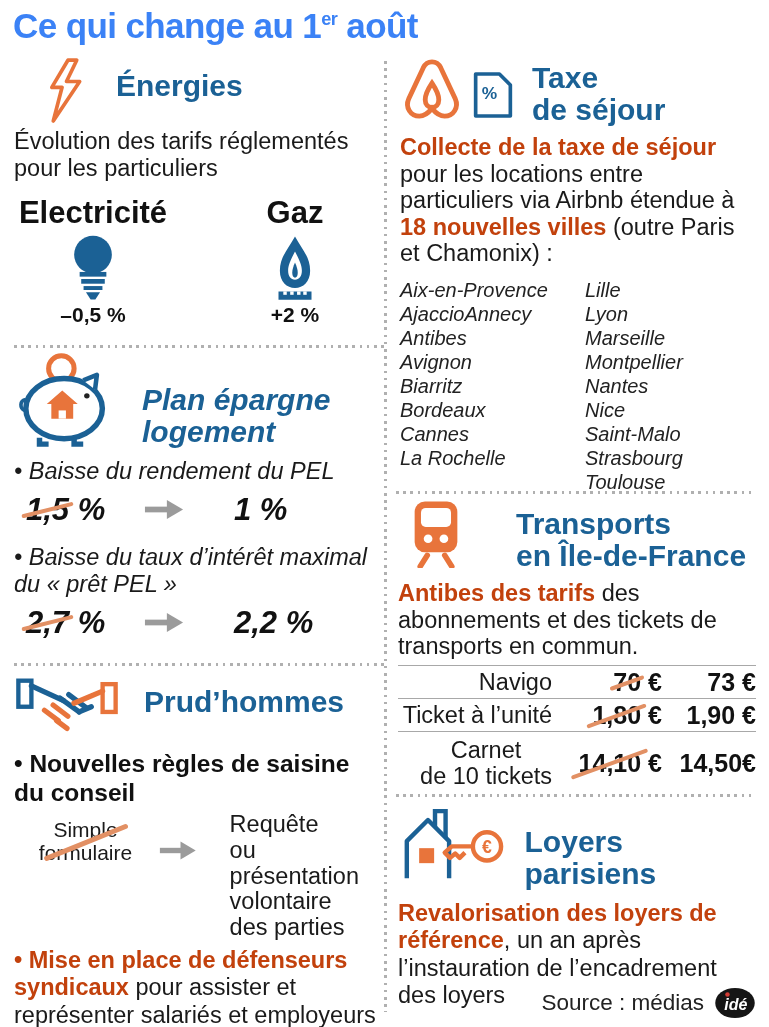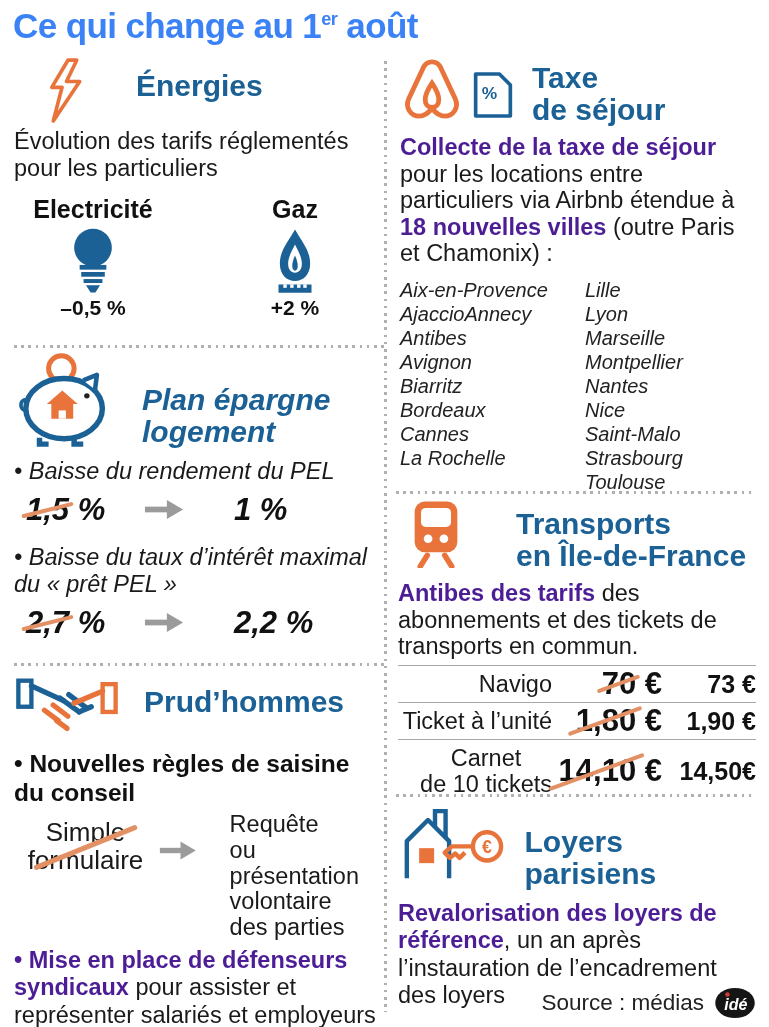--- a/index.html
+++ b/index.html
@@ -11,21 +11,21 @@
     position: relative;
     overflow: hidden;
   }
   svg text { font-family: "Liberation Sans", "DejaVu Sans", sans-serif; }
 
   .title { position: absolute; left: 13px; top: 6px; font-size: 35px; font-weight: 700; color: #3b82f6; letter-spacing: -0.6px; }
   .title sup { font-size: 0.52em; }
 
   h2 { color: #1B6195; font-size: 30px; font-weight: 700; line-height: 1.07; }
   .body { font-size: 23.5px; line-height: 1.17; }
-  .b { font-weight: 700; color: #4c1d95; }
+  .b { font-weight: 700; color: #c2410c; }
 
   .sec { position: absolute; }
   #sec-energies   { left: 14px;  top: 58px;  width: 366px; }
   #sec-pel        { left: 14px;  top: 352px; width: 368px; font-style: italic; }
   #sec-prudhommes { left: 14px;  top: 672px; width: 368px; }
   #sec-taxe       { left: 400px; top: 58px;  width: 356px; }
   #sec-transports { left: 398px; top: 500px; width: 358px; }
   #sec-loyers     { left: 398px; top: 802px; width: 358px; }
   #footer { position: absolute; left: 398px; top: 987px; width: 358px; display: flex; justify-content: flex-end; align-items: center; gap: 10px; font-size: 22.5px; color: #222; }
 
@@ -33,64 +33,64 @@
   #hd1 { left: 14px;  top: 345px; width: 370px; }
   #hd2 { left: 14px;  top: 663px; width: 370px; }
   #hd3 { left: 396px; top: 491px; width: 360px; }
   #hd4 { left: 396px; top: 794px; width: 360px; }
   .vdots { position: absolute; left: 384px; top: 61px; width: 3px; height: 951px; background: repeating-linear-gradient(to bottom, #b0b0b0 0 2.6px, transparent 2.6px 7.2px); }
 
   .sec-head { display: flex; align-items: flex-start; }
 
   
   #sec-energies .sec-head { padding-left: 28px; }
-  #sec-energies h2 { margin-left: 48px; margin-top: 12px; }
+  #sec-energies h2 { margin-left: 28px; margin-top: 12px; }
   #sec-energies .intro { margin-top: 4px; }
   .energy-cols { display: flex; margin-top: 12px; }
   .ecol { text-align: center; }
   .ecol1 { width: 158px; }
   .ecol2 { width: 150px; margin-left: 48px; }
-  .elabel { font-size: 25px; font-weight: 700; color: #111; }
+  .elabel { font-size: 31px; font-weight: 700; color: #111; }
   .ecol svg { display: block; margin: 4px auto 2px; }
   .val { font-size: 21px; font-weight: 700; color: #111; }
 
   
   #sec-pel h2 { margin-left: 26px; margin-top: 32px; }
   #sec-pel .bullet { margin-top: 10px; }
   #sec-pel .bullet2 { margin-top: 16px; }
   .change-row { display: flex; align-items: center; margin-top: 6px; padding-left: 12px; }
   .change-row .old { font-size: 31px; font-weight: 700; color: #111; width: 118px; }
   .change-row .new { font-size: 31px; font-weight: 700; color: #111; margin-left: 50px; }
 
   
   #sec-prudhommes h2 { margin-left: 24px; margin-top: 14px; }
   #sec-prudhommes .bullet-bold { margin-top: 12px; font-size: 24.5px; font-weight: 700; color: #111; line-height: 1.18; }
   .dg { display: flex; margin-top: 4px; }
-  .dg-old { width: 152px; text-align: center; white-space: pre-line; font-size: 26px; line-height: 1.1; margin-top: 6px; }
+  .dg-old { width: 152px; text-align: center; white-space: pre-line; font-size: 21px; line-height: 1.1; margin-top: 6px; }
   .dg-arrow { margin-top: 28px; margin-left: 2px; }
   .dg-new { margin-left: 33px; white-space: pre-line; font-size: 23.5px; line-height: 1.1; }
   #sec-prudhommes .bullet2 { margin-top: 6px; line-height: 1.16; }
 
   
   #sec-taxe h2 { margin-left: 18px; margin-top: 4px; }
   #sec-taxe .doc-icon { margin-left: 8px; margin-top: 12px; }
   #sec-taxe .para { margin-top: 8px; line-height: 1.13; }
   .cities { display: flex; margin-top: 11px; font-style: italic; font-size: 20px; line-height: 24px; color: #222; }
   .ccol1 { width: 185px; }
 
   
   #sec-transports .sec-head { padding-left: 10px; }
   #sec-transports h2 { margin-left: 52px; margin-top: 8px; }
   #sec-transports .para { margin-top: 8px; line-height: 1.12; }
   .t-table { margin-top: 6px; border-top: 1px solid #a8a8a8; }
   .t-row { display: flex; align-items: center; border-bottom: 1px solid #a8a8a8; min-height: 33px; }
   .t-row:last-child { border-bottom: none; padding: 5px 0; }
   .t-label { flex: 1; display: flex; justify-content: flex-end; font-size: 23.5px; }
   .t-label span { text-align: center; white-space: pre-line; line-height: 1.12; }
-  .t-old { width: 110px; text-align: right; font-size: 31px; font-weight: 700; color: #111; }
+  .t-old { width: 110px; text-align: right; font-size: 25px; font-weight: 700; color: #111; }
   .t-new { width: 94px; text-align: right; font-size: 25px; font-weight: 700; color: #111; }
 
   
   #sec-loyers h2 { margin-left: 12px; margin-top: 24px; }
   #sec-loyers .para { margin-top: 10px; line-height: 1.16; }
 
   
   .strike { position: relative; display: inline-block; }
   .strike::after { content: ""; position: absolute; left: -12%; width: 124%; top: 45%; height: 4px; border-radius: 3px; background: #E29064; transform: rotate(-14deg); }
   .strike-steep::after { transform: rotate(-20deg); left: -16%; width: 130%; }

